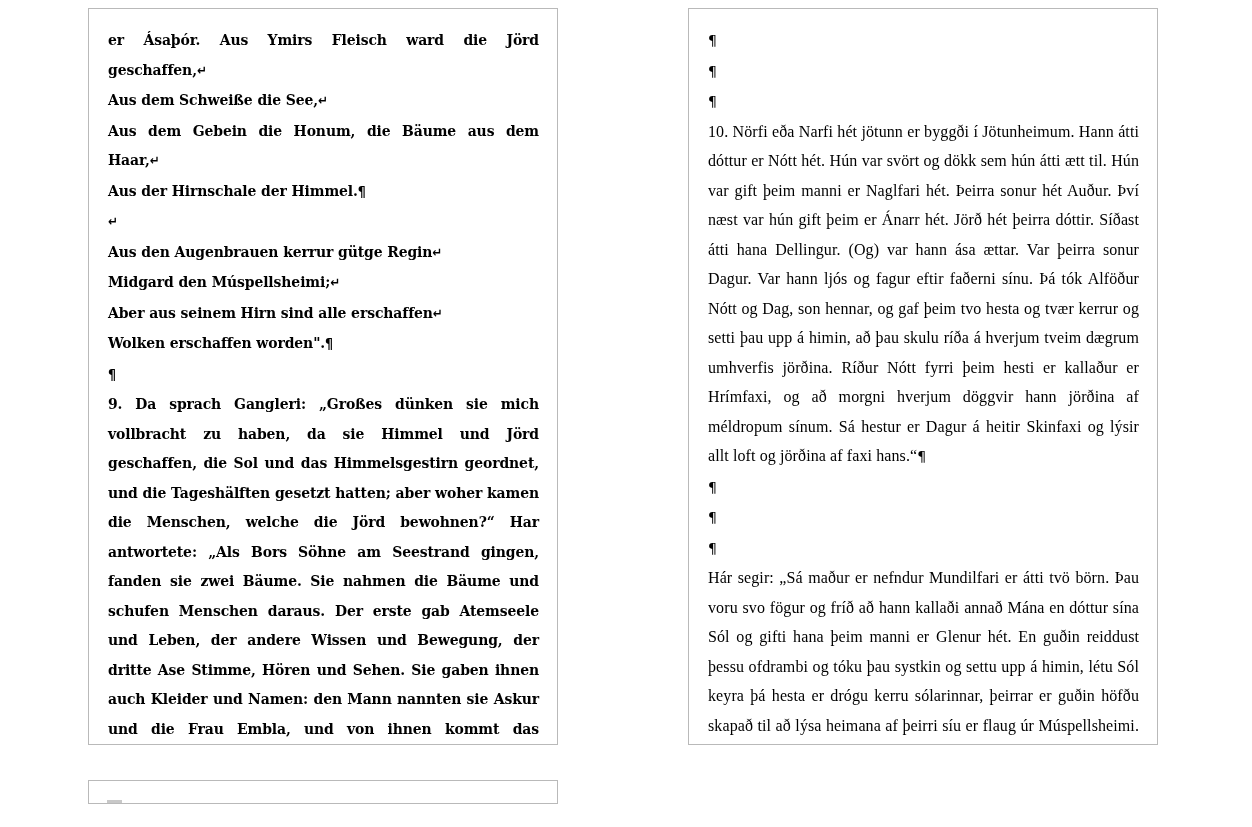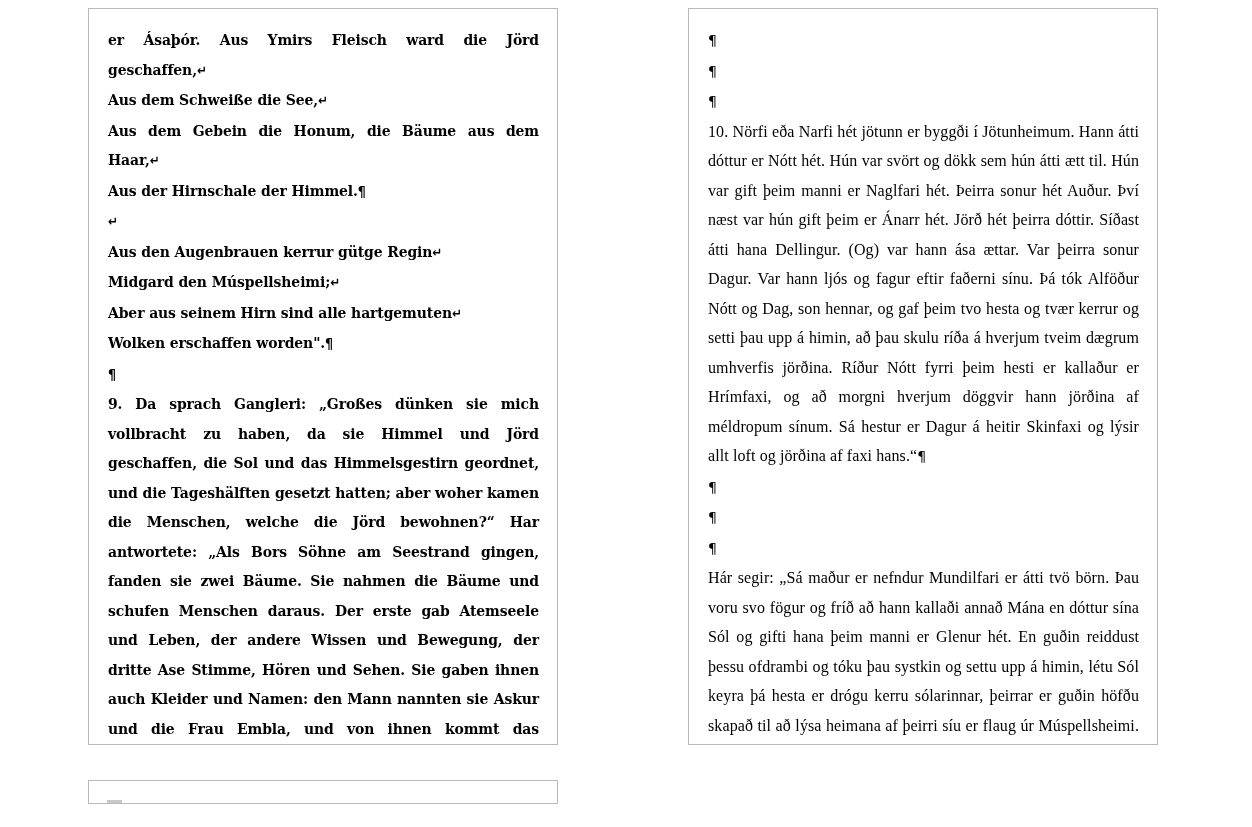--- a/index.html
+++ b/index.html
@@ -140,21 +140,21 @@
         <span>Aus der Hirnschale der Himmel.</span><span class="mark">¶</span>
       </div>
 
       <div class="para empty-para fraktur">
         <span class="mark-lb">↵</span>
       </div>
 
       <div class="para fraktur">
         <span>Aus den Augenbrauen kerrur gütge Regin</span><span class="mark-lb">↵</span><br>
         <span>Midgard den Múspellsheimi;</span><span class="mark-lb">↵</span><br>
-        <span>Aber aus seinem Hirn sind alle hartgemuten</span><span class="mark-lb">↵</span><br>
+        <span>Aber aus seinem Hirn sind alle erschaffen</span><span class="mark-lb">↵</span><br>
         <span>Wolken erschaffen worden".</span><span class="mark">¶</span>
       </div>
 
       <div class="para empty-para fraktur">
         <span class="mark">¶</span>
       </div>
 
       <div class="para fraktur">
         <span>9. Da sprach Gangleri: „Großes dünken sie mich vollbracht zu haben, da sie Himmel und Jörd geschaffen, die Sol und das Himmelsgestirn geordnet, und die Tageshälften gesetzt hatten; aber woher kamen die Menschen, welche die Jörd bewohnen?“ Har antwortete: „Als Bors Söhne am Seestrand gingen, fanden sie zwei Bäume. Sie nahmen die Bäume und schufen Menschen daraus. Der erste gab Atemseele und Leben, der andere Wissen und Bewegung, der dritte Ase Stimme, Hören und Sehen. Sie gaben ihnen auch Kleider und Namen: den Mann nannten sie Askur und die Frau Embla, und von ihnen kommt das Menschengeschlecht, welchem Midgard zur Wohnung verliehen ward. Danach bauten sie sich eine Burg mitten in der Welt und nannten sie Asgard (das nennen wir Troja). Da wohnten die Götter und ihr Geschlecht und von da ging vieles aus, was sich auf Erden und in den Lüften zugetragen hat. In der Burg ist ein Ort, der Hlidskialf heißt, und wenn Odin sich da auf den Hochsitz setzt, so übersieht er alle Welten und aller Menschen Tun und weiß alle Dinge, die da geschehen. Seine Frau heißt Frigg, Fjörgyns Tochter, und von ihrem Geschlecht ist der Stamm entsprungen, den wir das Asengeschlecht nennen, welches das alte Asgard bewohnte und die Reiche, die dazu gehören, und das ist das Geschlecht der Götter. Und darum mag er Alfödur heißen, weil er der Vater ist aller Götter und Menschen und alles dessen, was er durch seine Kraft hervorgebracht hat. Jörd war seine Tochter (und seine Frau), und von ihr gewann er den ersten Sohn: das ist</span>
       </div>

